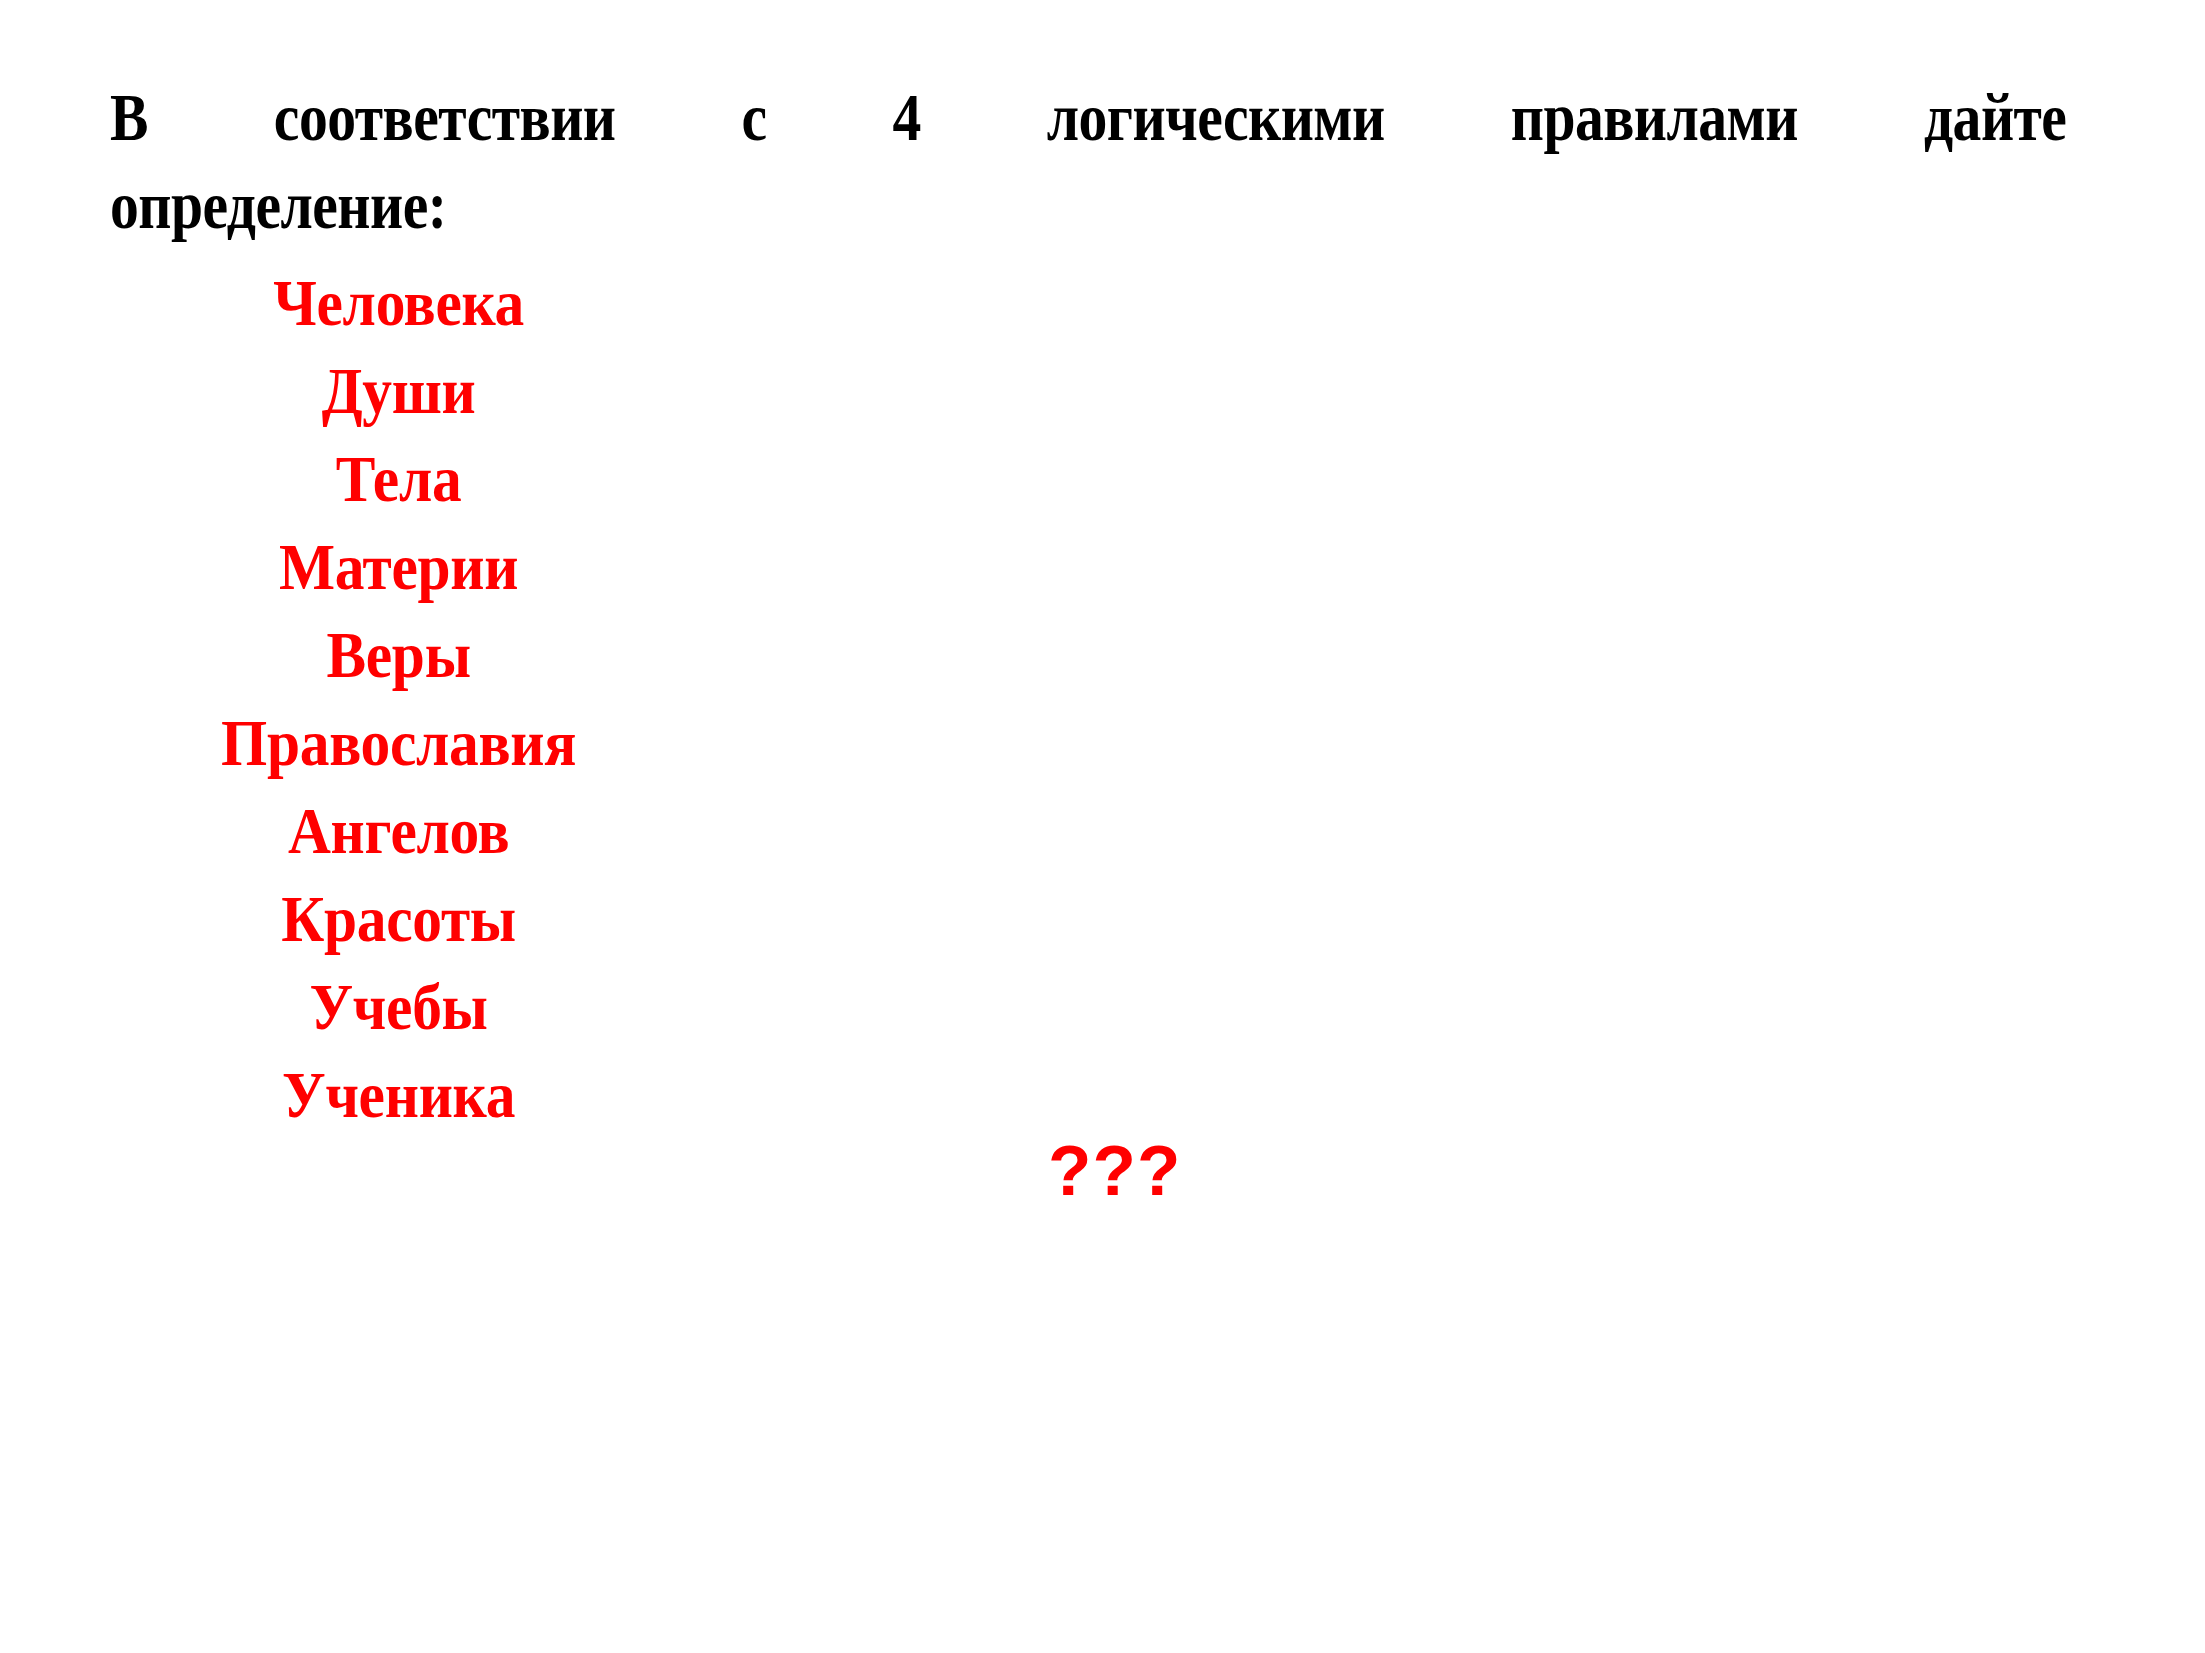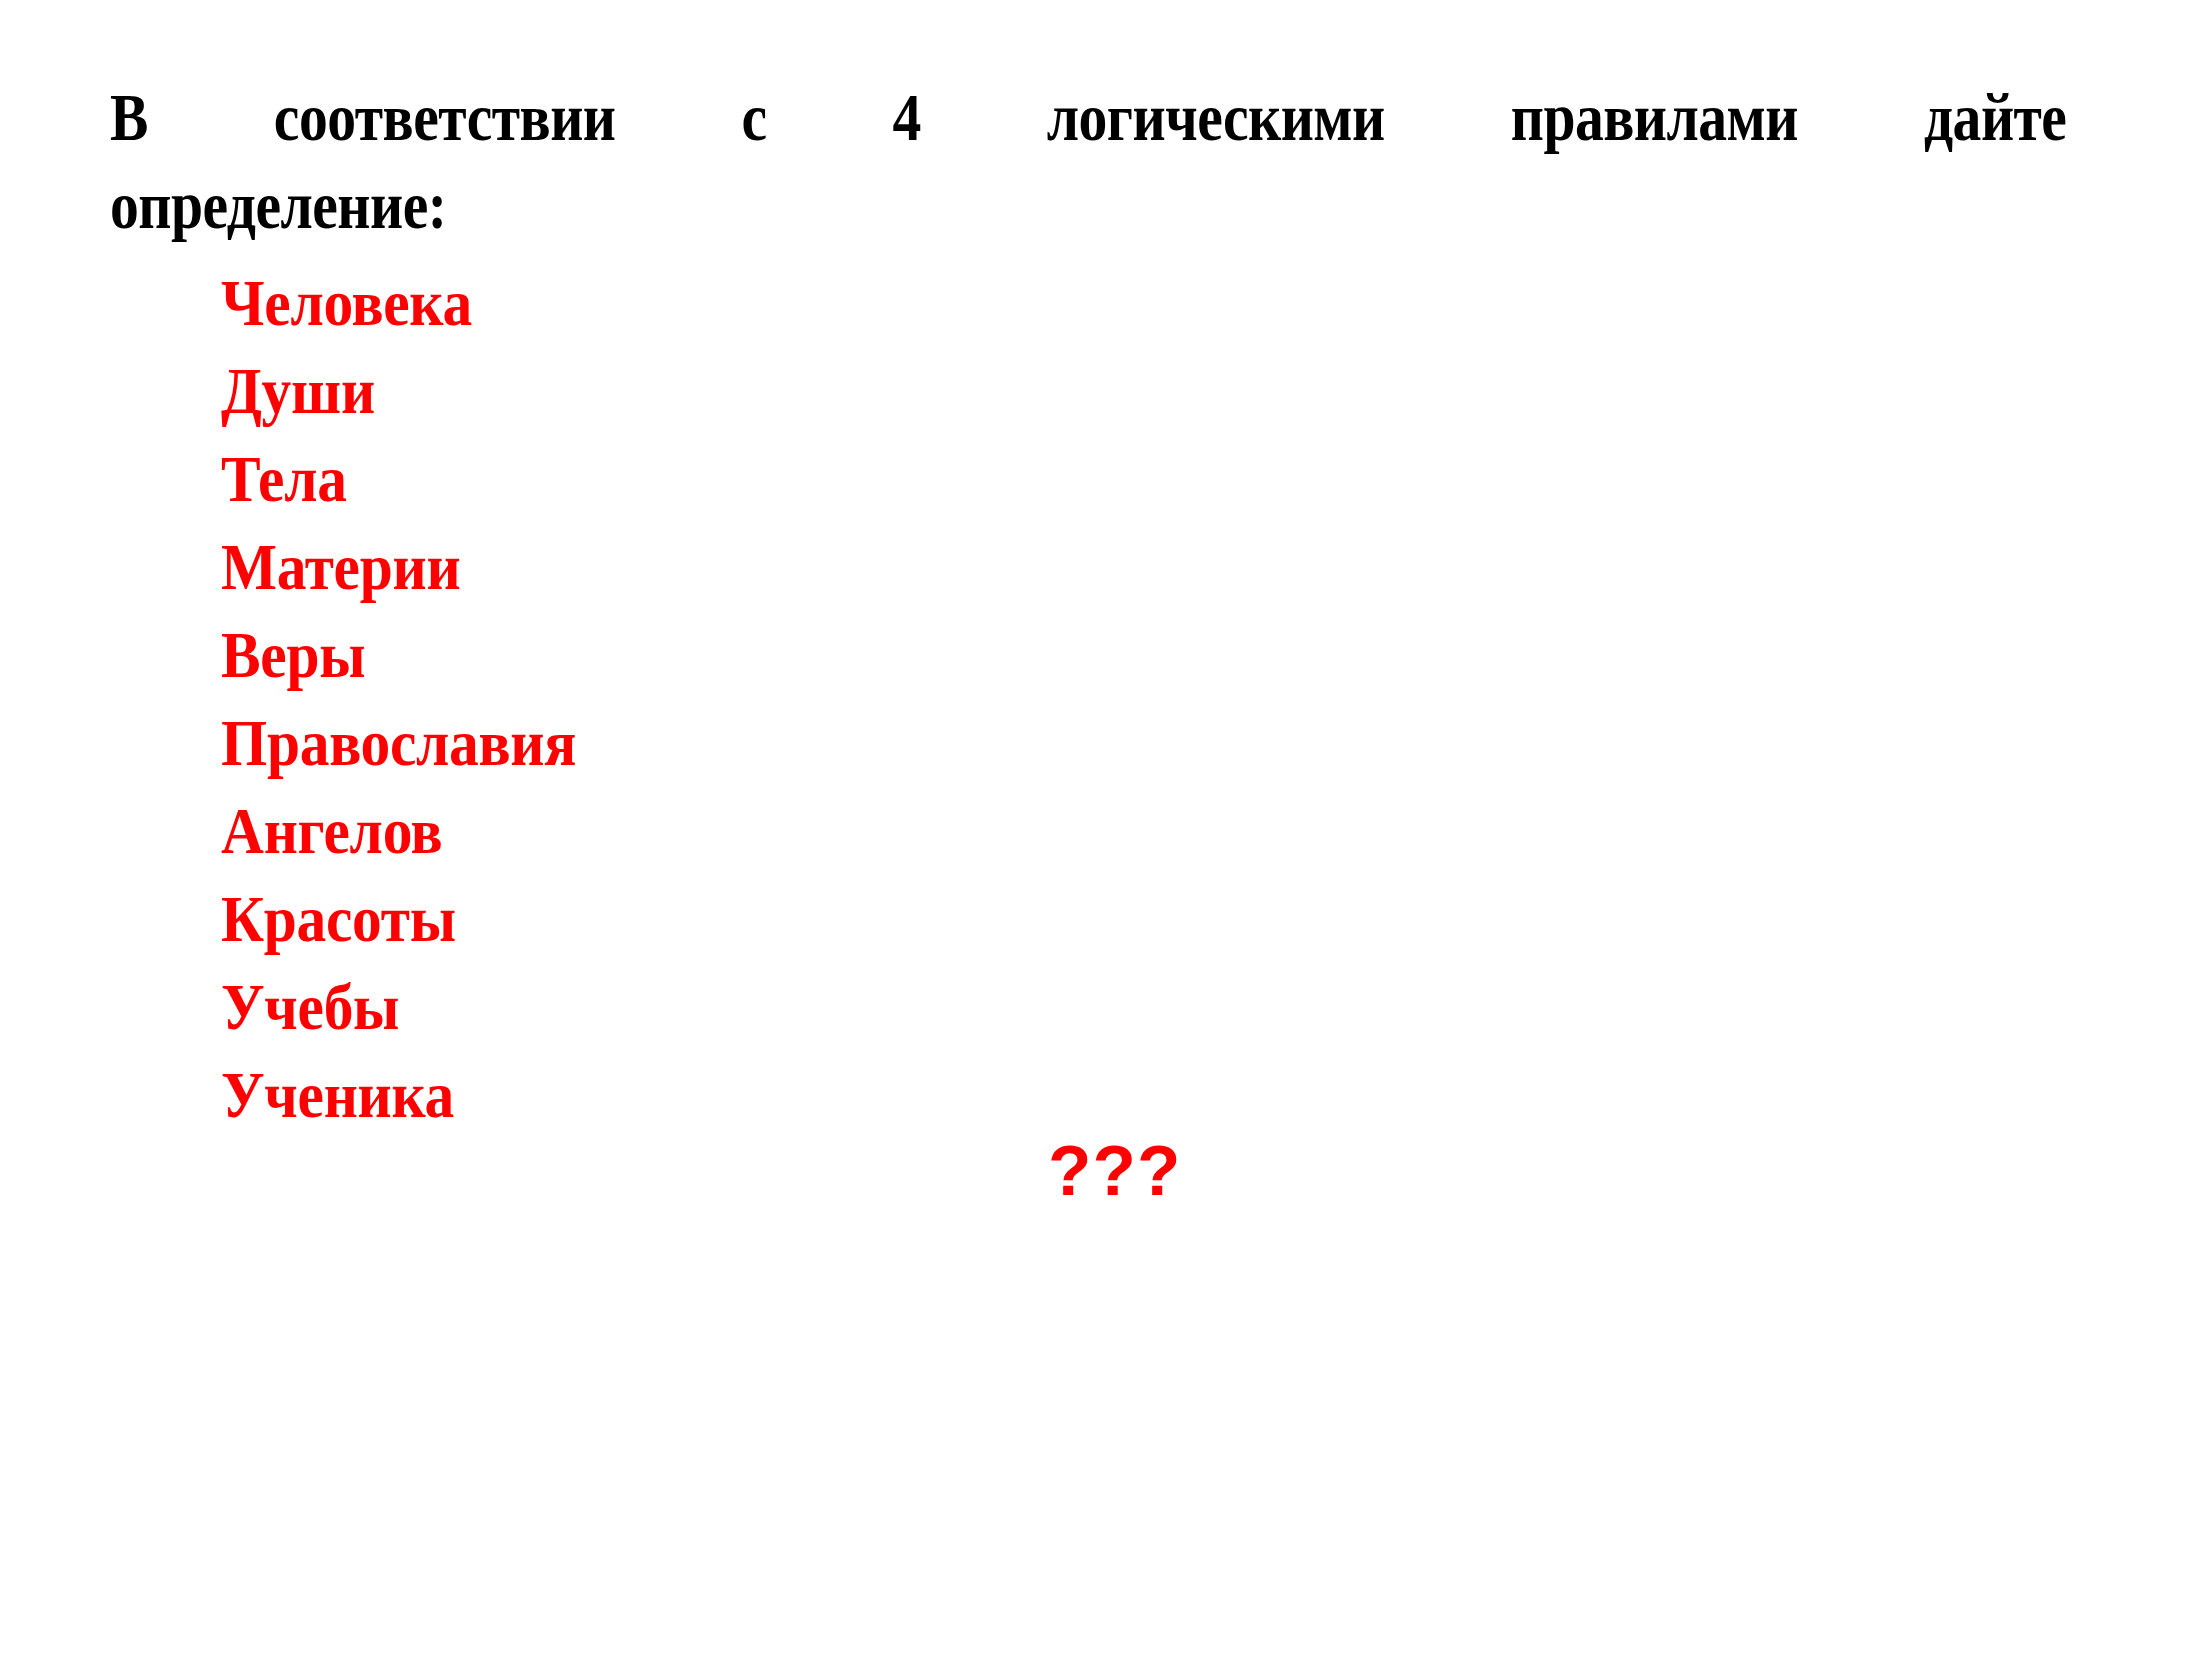--- a/index.html
+++ b/index.html
@@ -62,20 +62,21 @@
   }
 
   
   .red-list {
     position: absolute;
     left: 221px;
     top: 259px;
     margin: 0;
     padding: 0;
     list-style: none;
+    text-align: center;
   }
 
   .red-list li {
     font-family: "Liberation Serif", "DejaVu Serif", serif;
     font-weight: bold;
     font-size: 66px;
     line-height: 88px;
     height: 88px;
     color: #FF0000;
     white-space: nowrap;

